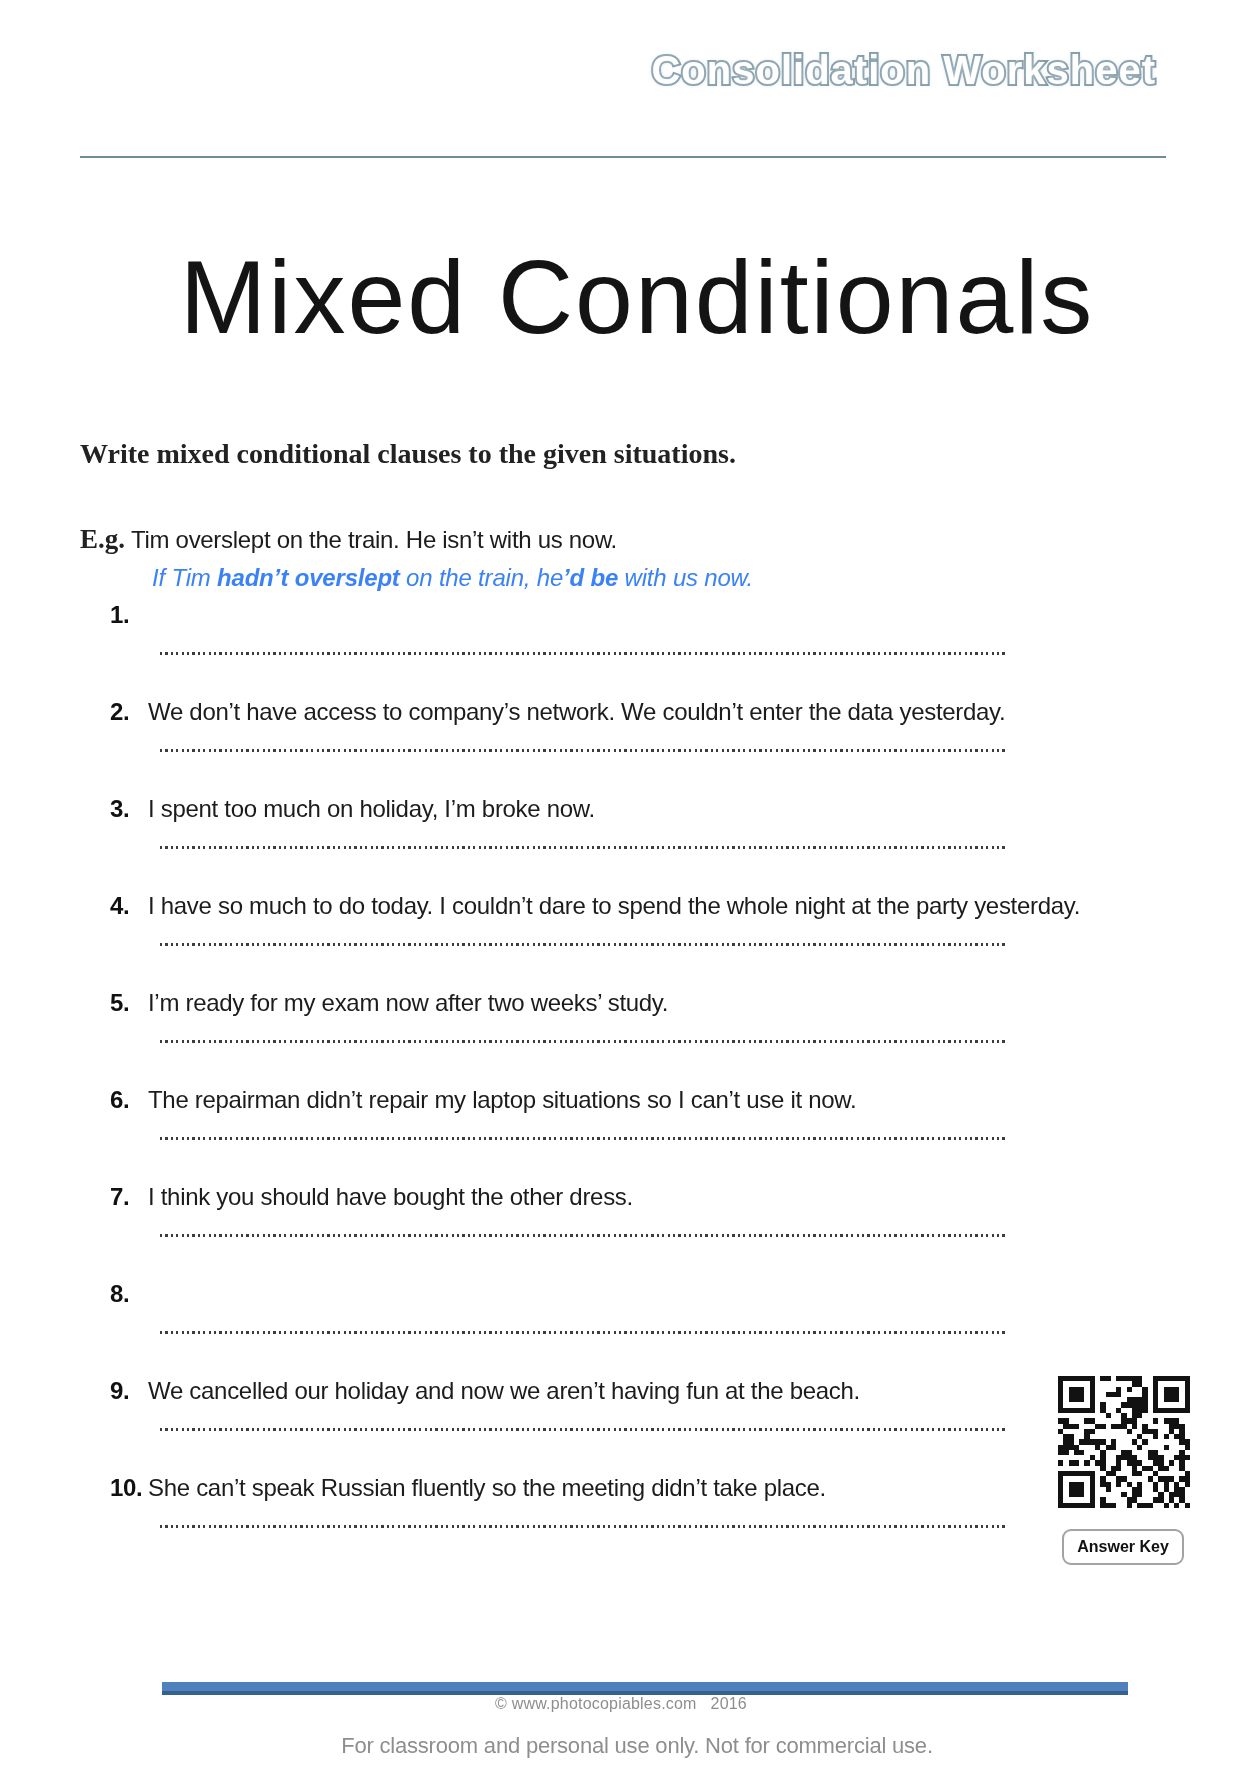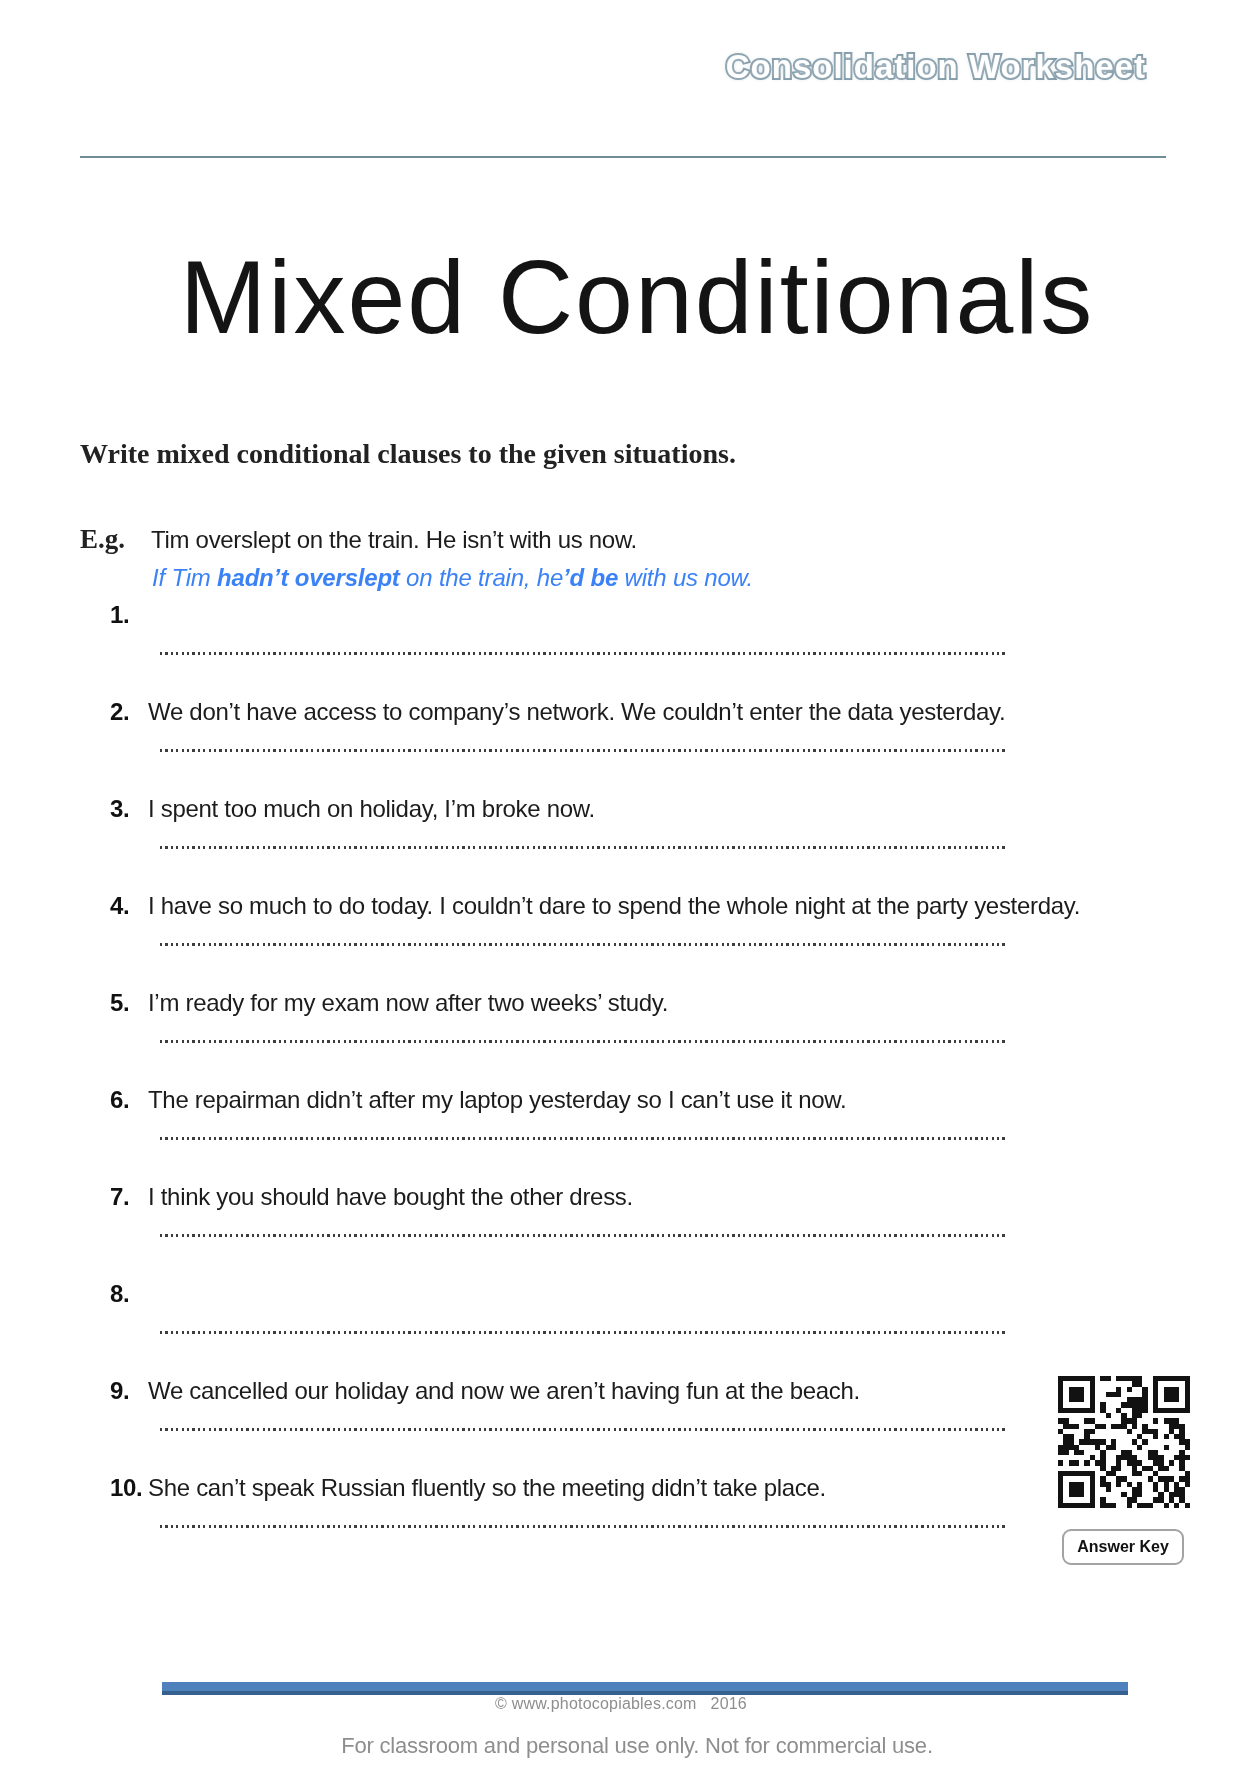--- a/index.html
+++ b/index.html
@@ -6,22 +6,22 @@
   .page{
     position:relative;
     width:1242px;height:1766px;
     background:#ffffff;
     font-family:"Liberation Sans",sans-serif;
     color:#1c1c1c;
     overflow:hidden;
   }
   
   .header-label{
-    position:absolute;top:48px;right:96px;
-    font-size:33px;font-weight:bold;letter-spacing:1px;
+    position:absolute;top:48px;right:86px;
+    font-size:40px;font-weight:bold;letter-spacing:1px;
     color:#ffffff;
     -webkit-text-stroke:4px var(--header-outline);
     paint-order:stroke fill;
     text-shadow:0 0 5px #b9c7ce;
   }
   .divider{
     position:absolute;top:156px;left:80px;width:1086px;height:2px;
     background:var(--divider);
   }
   
@@ -32,21 +32,21 @@
     color:#141414;white-space:nowrap;
   }
   
   .instruction{
     position:absolute;top:438px;left:80px;
     font-family:"Liberation Serif",serif;
     font-size:28px;font-weight:bold;color:#222;
   }
   
   .example{position:absolute;top:524px;left:80px;width:1000px;}
-  .ex-line1{display:flex;align-items:baseline;gap:26px;}
+  .ex-line1{display:flex;align-items:baseline;gap:6px;}
   .ex-label{
     font-family:"Liberation Serif",serif;
     font-size:27px;font-weight:bold;color:#222;
   }
   .ex-situation{font-size:24px;letter-spacing:-0.3px;color:#1c1c1c;}
   .ex-line2{
     margin-top:9px;margin-left:72px;
     font-size:24px;font-style:italic;letter-spacing:-0.2px;color:#3b82f6;
   }
   .ex-line2 .b{font-weight:bold;}
@@ -145,21 +145,21 @@
     <div class="q-item">
       <div class="q-line">
         <span class="q-num">5.</span>
         <span class="q-text">I’m ready for my exam now after two weeks’ study.</span>
       </div>
       <div class="q-dots"></div>
     </div>
     <div class="q-item">
       <div class="q-line">
         <span class="q-num">6.</span>
-        <span class="q-text">The repairman didn’t after my laptop yesterday so I can’t use it now.</span>
+        <span class="q-text">The repairman didn’t repair my laptop situations so I can’t use it now.</span>
       </div>
       <div class="q-dots"></div>
     </div>
     <div class="q-item">
       <div class="q-line">
         <span class="q-num">7.</span>
         <span class="q-text">I think you should have bought the other dress.</span>
       </div>
       <div class="q-dots"></div>
     </div>

